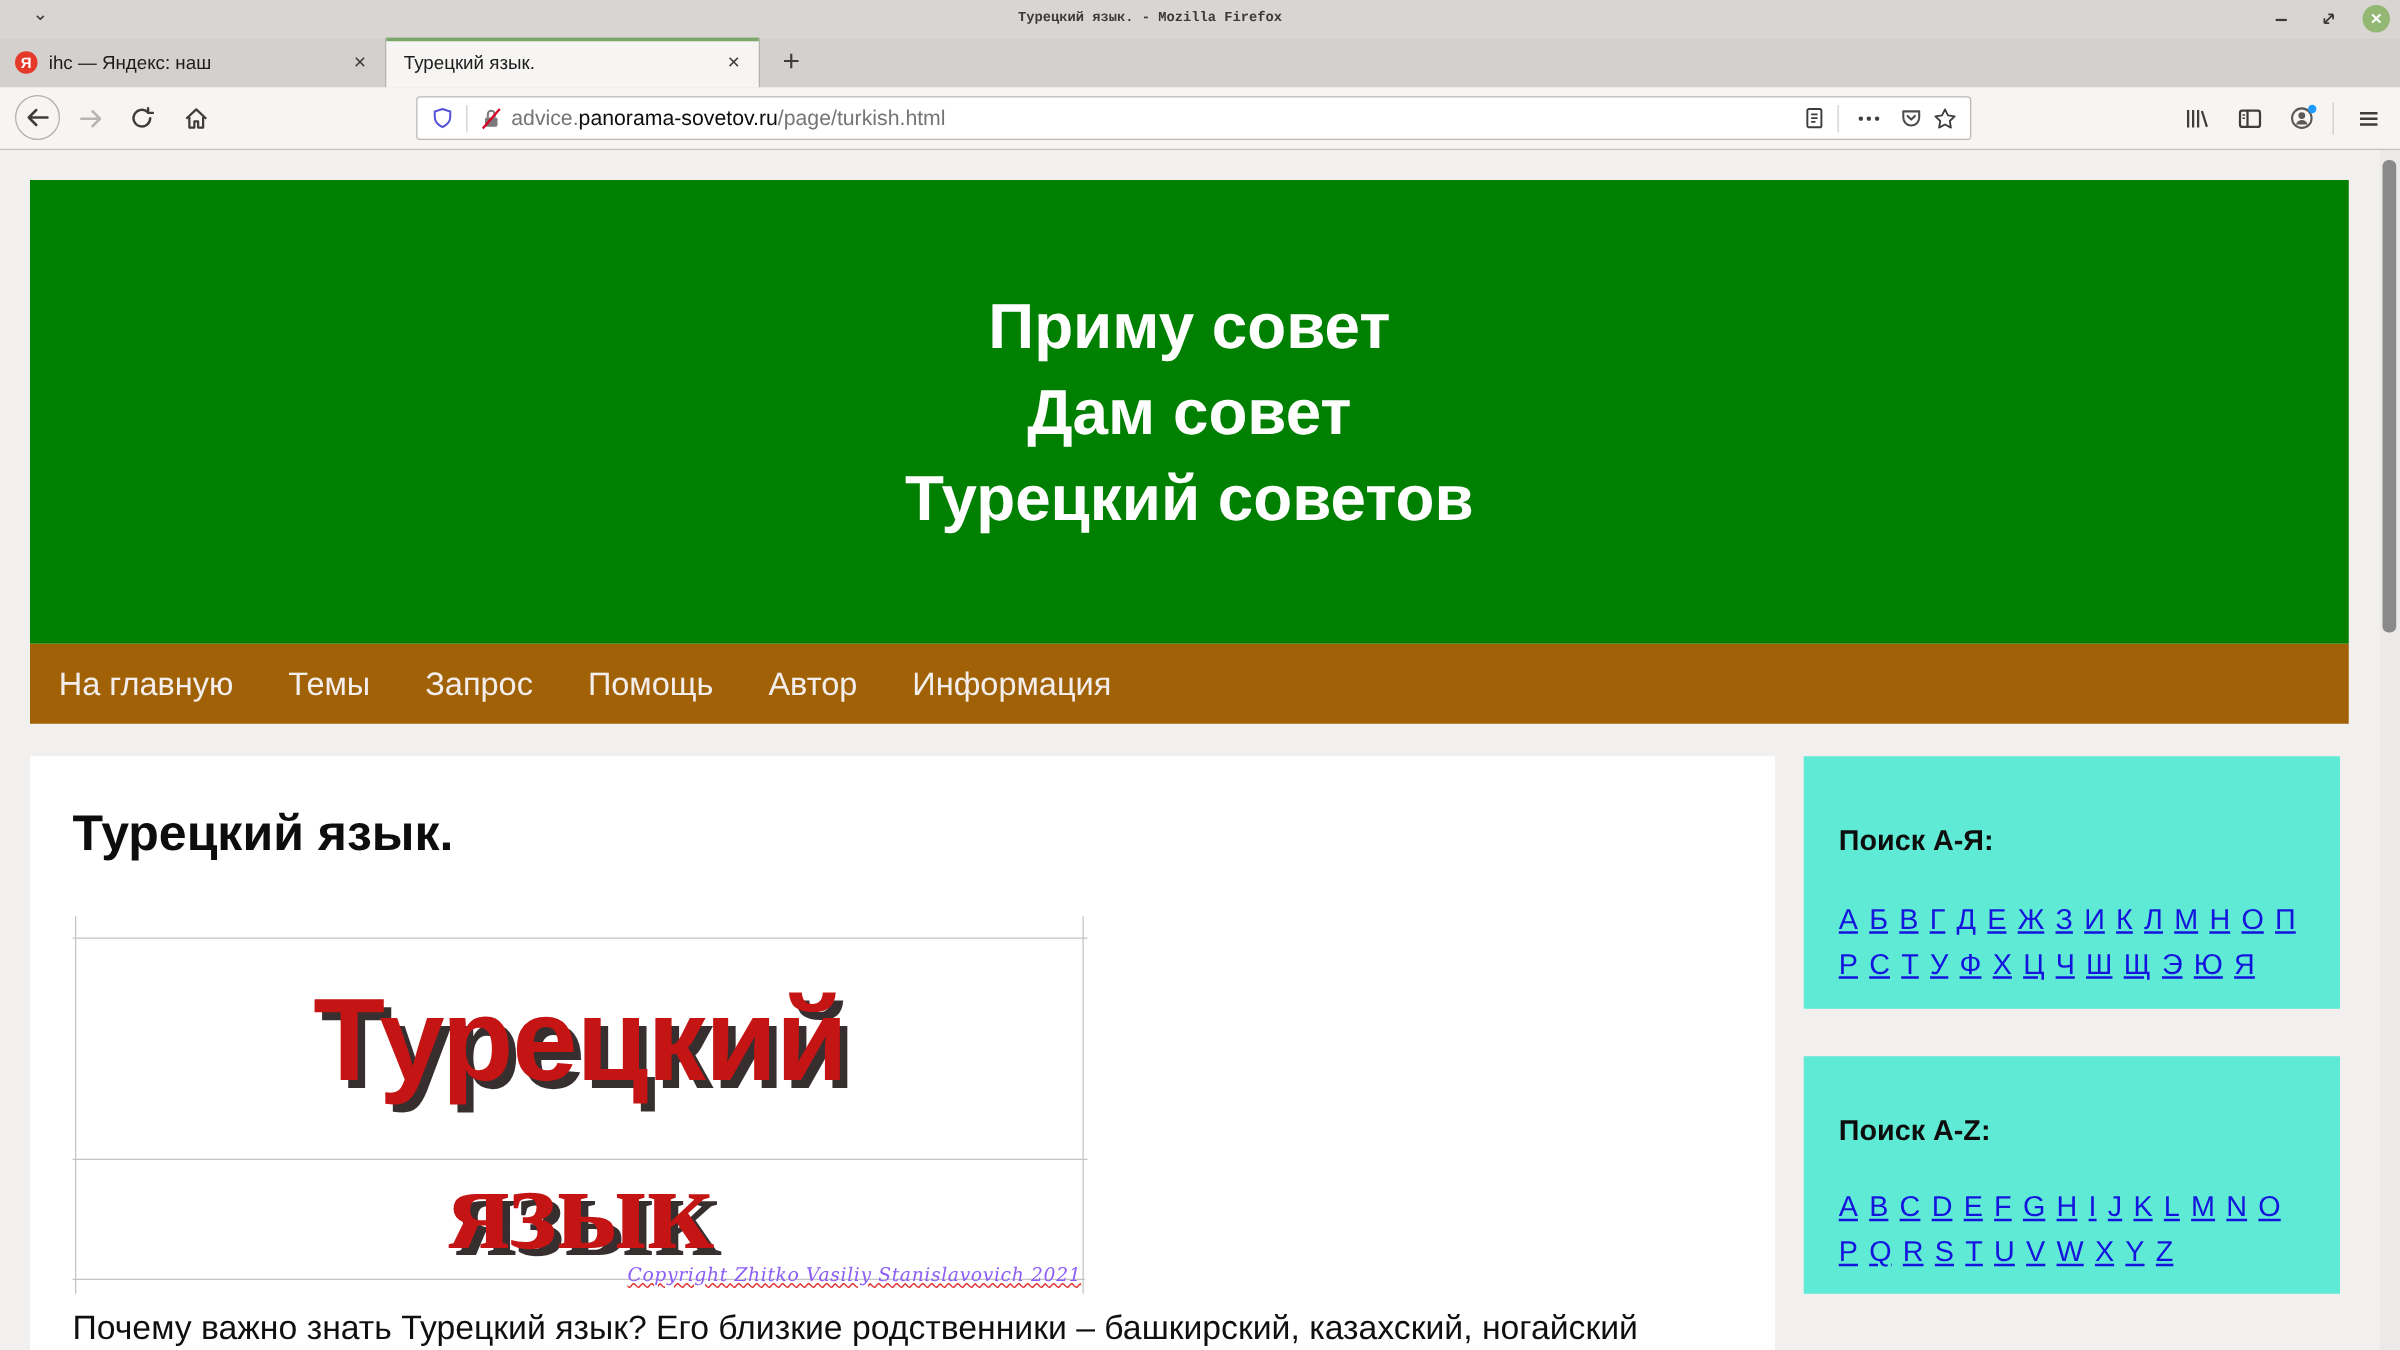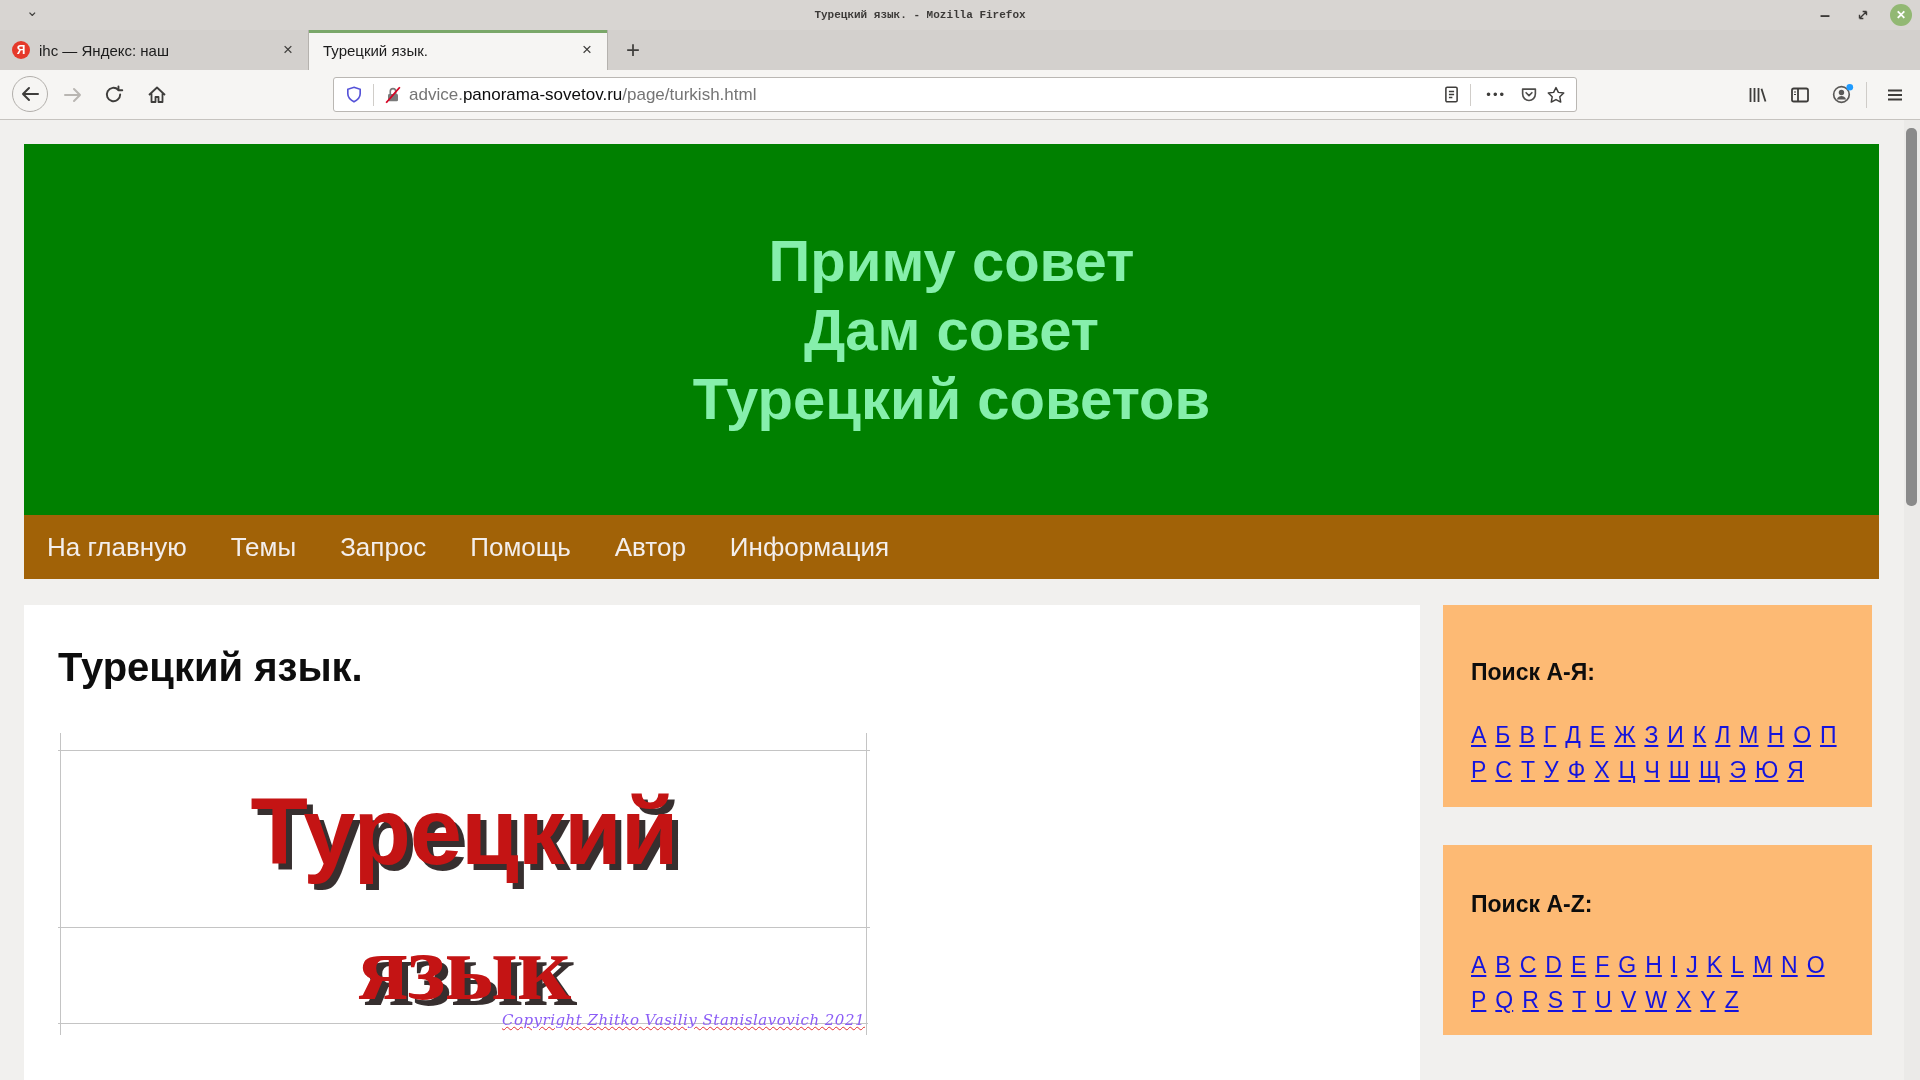--- a/index.html
+++ b/index.html
@@ -48,21 +48,21 @@
   .u-dots{font-size:13px;letter-spacing:2px;color:#3e3d3b;margin:0 6px;}
   .tb-right-div{position:absolute;left:1866px;top:12px;width:1px;height:26px;background:#cfccc8;}
 
   
   .viewport{position:absolute;left:0;top:120px;width:1920px;height:960px;background:#f1f0ee;overflow:hidden;}
   .scroll-track{position:absolute;left:1904px;top:0;width:16px;height:960px;background:#ebeae8;}
   .scroll-thumb{position:absolute;left:2px;top:8px;width:11px;height:378px;background:#8a8a8a;border-radius:5px;}
 
   .banner{position:absolute;left:24px;top:24px;width:1855px;height:371px;background:#008000;
     display:flex;flex-direction:column;align-items:center;justify-content:center;}
-  .banner-line{color:#86efac;font-size:58px;font-weight:700;line-height:69px;text-align:center;}
+  .banner-line{color:#ffffff;font-size:51px;font-weight:700;line-height:69px;text-align:center;}
 
   .mainnav{position:absolute;left:24px;top:395px;width:1855px;height:64px;background:#a16207;
     display:flex;align-items:center;padding-left:23px;box-sizing:border-box;}
   .nav-item{color:#f3eeec;font-size:26px;margin-right:44px;white-space:nowrap;cursor:default;}
 
   .article{position:absolute;left:24px;top:485px;width:1396px;height:600px;background:#fff;}
   .article-heading{position:absolute;left:34px;top:40px;font-size:40px;font-weight:700;color:#0d0d0d;}
   .imagebox{position:absolute;left:34px;top:128px;width:812px;height:302px;background:#fff;}
   .gl{position:absolute;background:#c4c4c4;}
   .gl-h1{left:0;top:17px;width:812px;height:1px;}
@@ -72,21 +72,21 @@
   .gl-v2{left:808px;top:0;width:1px;height:302px;}
   .img-word{position:absolute;left:0;width:100%;text-align:center;font-weight:700;font-size:94px;line-height:1;
     color:#c41414;text-shadow:6px 6px 0 rgba(20,10,10,0.85);letter-spacing:-1px;}
   .img-word1{top:52px;}
   .img-word2{top:187px;font-family:Liberation Serif, serif;}
   .img-signature{position:absolute;right:5px;top:278px;font-family:"DejaVu Serif",serif;font-style:italic;
     font-size:15px;color:#8b5cf6;letter-spacing:0.5px;
     text-decoration:underline;text-decoration-style:wavy;text-decoration-color:#e03030;text-decoration-thickness:1px;}
   .article-paragraph{position:absolute;left:34px;top:441px;width:1330px;font-size:27px;line-height:33px;color:#0f0f0f;}
 
-  .sidecard{position:absolute;left:1443px;width:429px;background:#fdba74;}
+  .sidecard{position:absolute;left:1443px;width:429px;background:#5eead4;}
   .sidecard1{top:485px;height:202px;}
   .sidecard2{top:725px;height:190px;}
   .side-heading{position:absolute;left:28px;font-size:23px;font-weight:700;color:#0d0d0d;}
   .sc1-heading{top:54px;}
   .sc2-heading{top:46px;}
   .letters{position:absolute;left:28px;width:386px;line-height:32px;}
   .sc1-letters{top:114px;}
   .sc2-letters{top:104px;}
   .letter-link{font-size:23px;color:#1414dd;text-decoration:underline;margin-right:9px;cursor:pointer;}
 
@@ -228,20 +228,21 @@
       <div class="imagebox">
         <div class="gl gl-v1"></div>
         <div class="gl gl-v2"></div>
         <div class="gl gl-h1"></div>
         <div class="gl gl-h2"></div>
         <div class="gl gl-h3"></div>
         <div class="img-word img-word1">Турецкий</div>
         <div class="img-word img-word2">язык</div>
         <div class="img-signature">Copyright Zhitko Vasiliy Stanislavovich 2021</div>
       </div>
+      <div class="article-paragraph">Почему важно знать Турецкий язык? Его близкие родственники – башкирский, казахский, ногайский</div>
     </div>
 
     <div class="sidecard sidecard1">
       <div class="side-heading sc1-heading">Поиск А-Я:</div>
       <div class="letters sc1-letters">
         <div><a class="letter-link">А</a><a class="letter-link">Б</a><a class="letter-link">В</a><a class="letter-link">Г</a><a class="letter-link">Д</a><a class="letter-link">Е</a><a class="letter-link">Ж</a><a class="letter-link">З</a><a class="letter-link">И</a><a class="letter-link">К</a><a class="letter-link">Л</a><a class="letter-link">М</a><a class="letter-link">Н</a><a class="letter-link">О</a><a class="letter-link">П</a></div>
         <div><a class="letter-link">Р</a><a class="letter-link">С</a><a class="letter-link">Т</a><a class="letter-link">У</a><a class="letter-link">Ф</a><a class="letter-link">Х</a><a class="letter-link">Ц</a><a class="letter-link">Ч</a><a class="letter-link">Ш</a><a class="letter-link">Щ</a><a class="letter-link">Э</a><a class="letter-link">Ю</a><a class="letter-link">Я</a></div>
       </div>
     </div>
 

